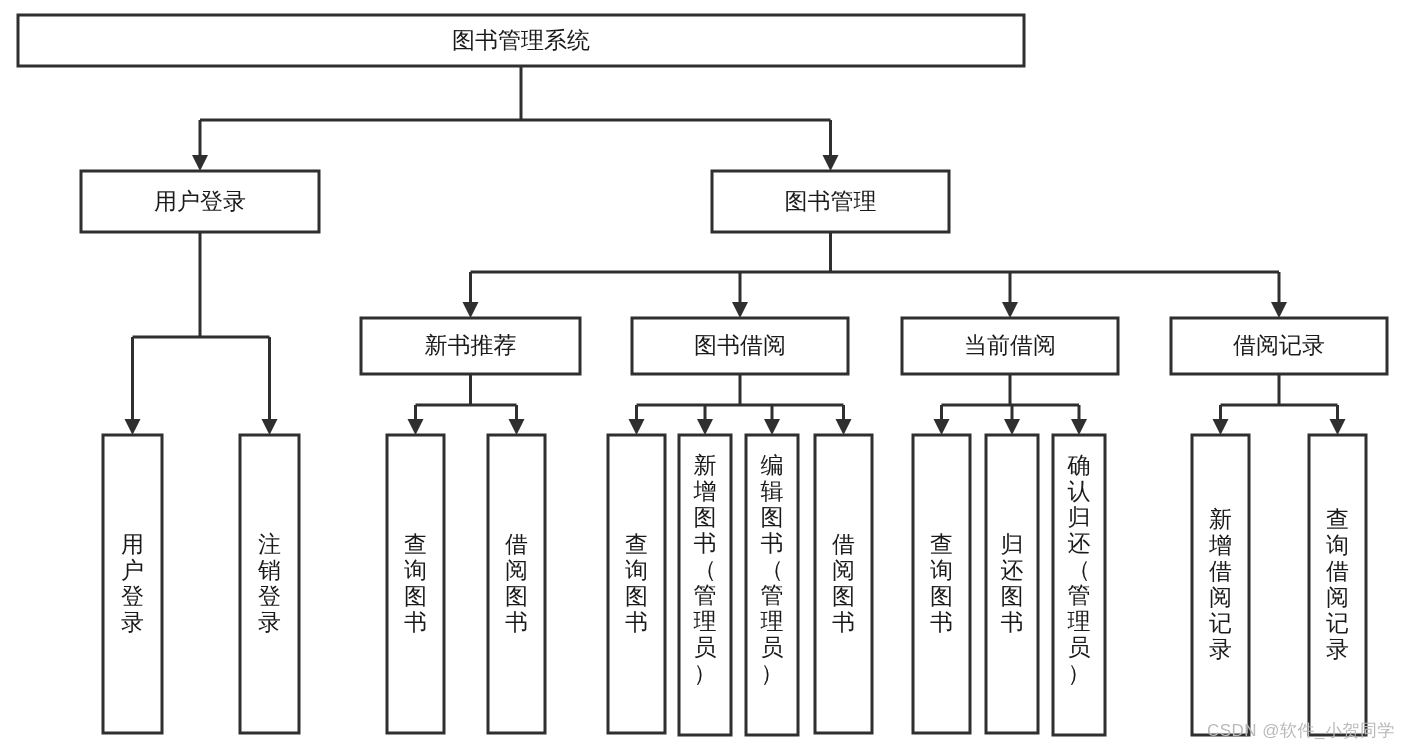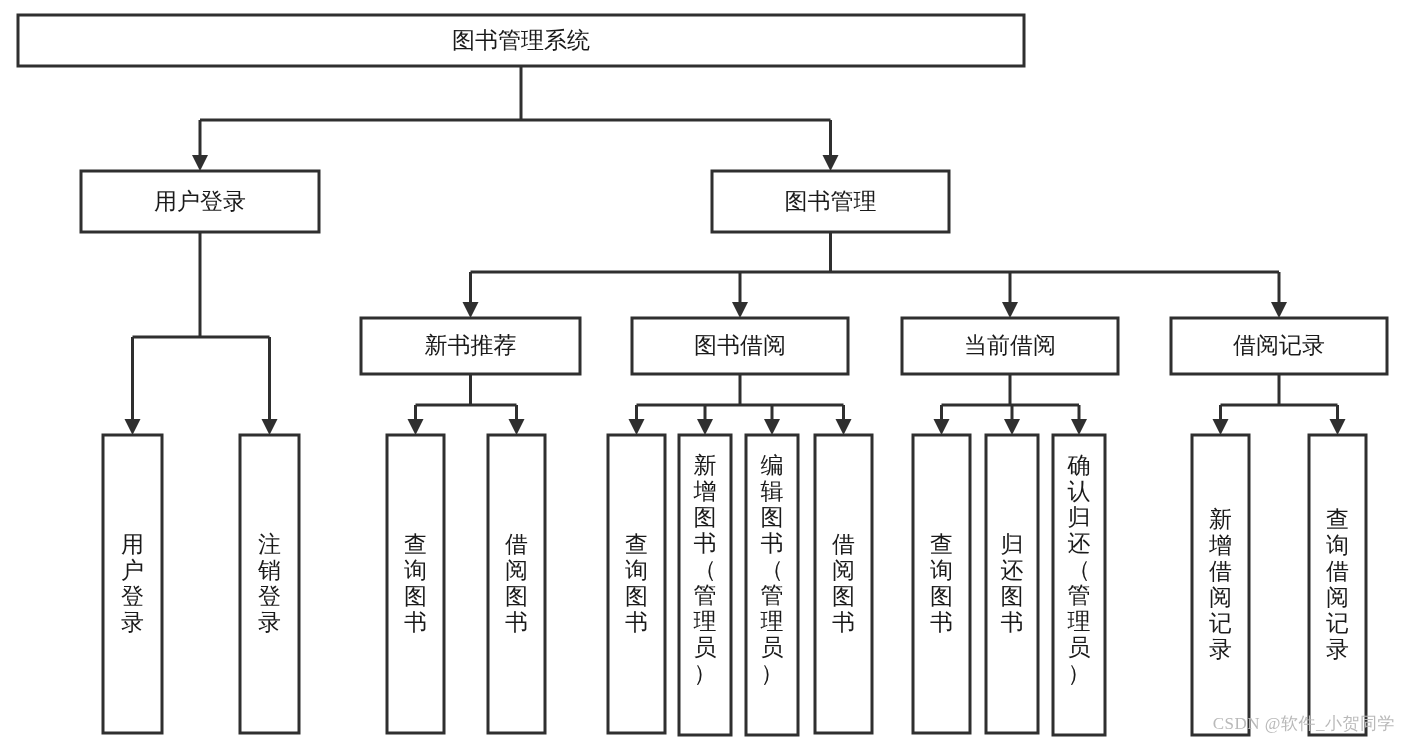--- a/index.html
+++ b/index.html
@@ -44,22 +44,22 @@
     stroke-width: 3;
     fill: none;
   }
   .arrow-head {
     fill: #2f2f2f;
     stroke: none;
   }
   .watermark {
     position: absolute;
     right: 10px;
-    bottom: 12px;
-    font-family: Liberation Serif, serif;
+    bottom: 5px;
+    font-family: Liberation Sans, sans-serif;
     font-size: 17px;
     color: #b9b9b9;
     letter-spacing: 0.5px;
     white-space: nowrap;
     user-select: none;
   }
 </style>
 </head>
 <body>
 

